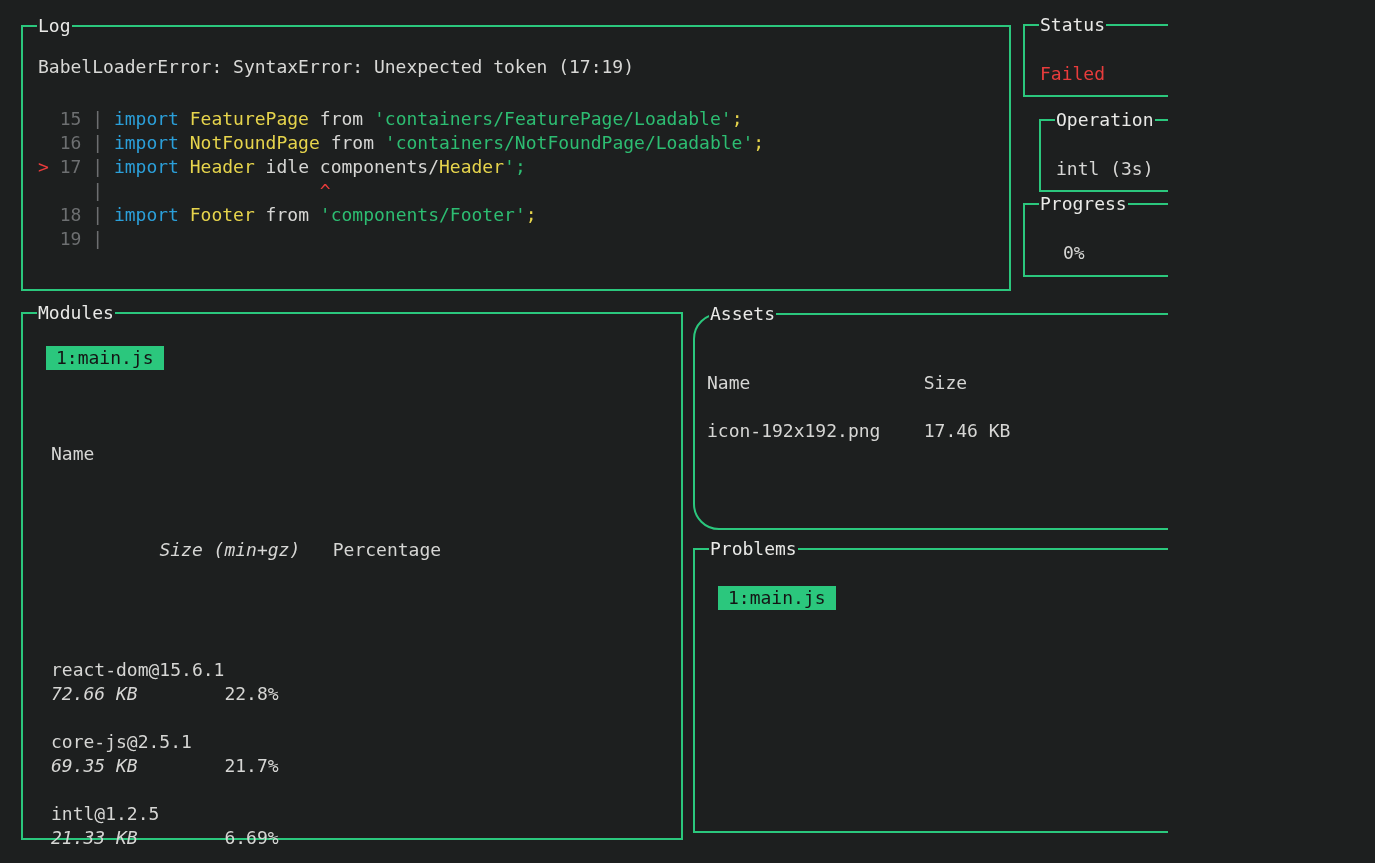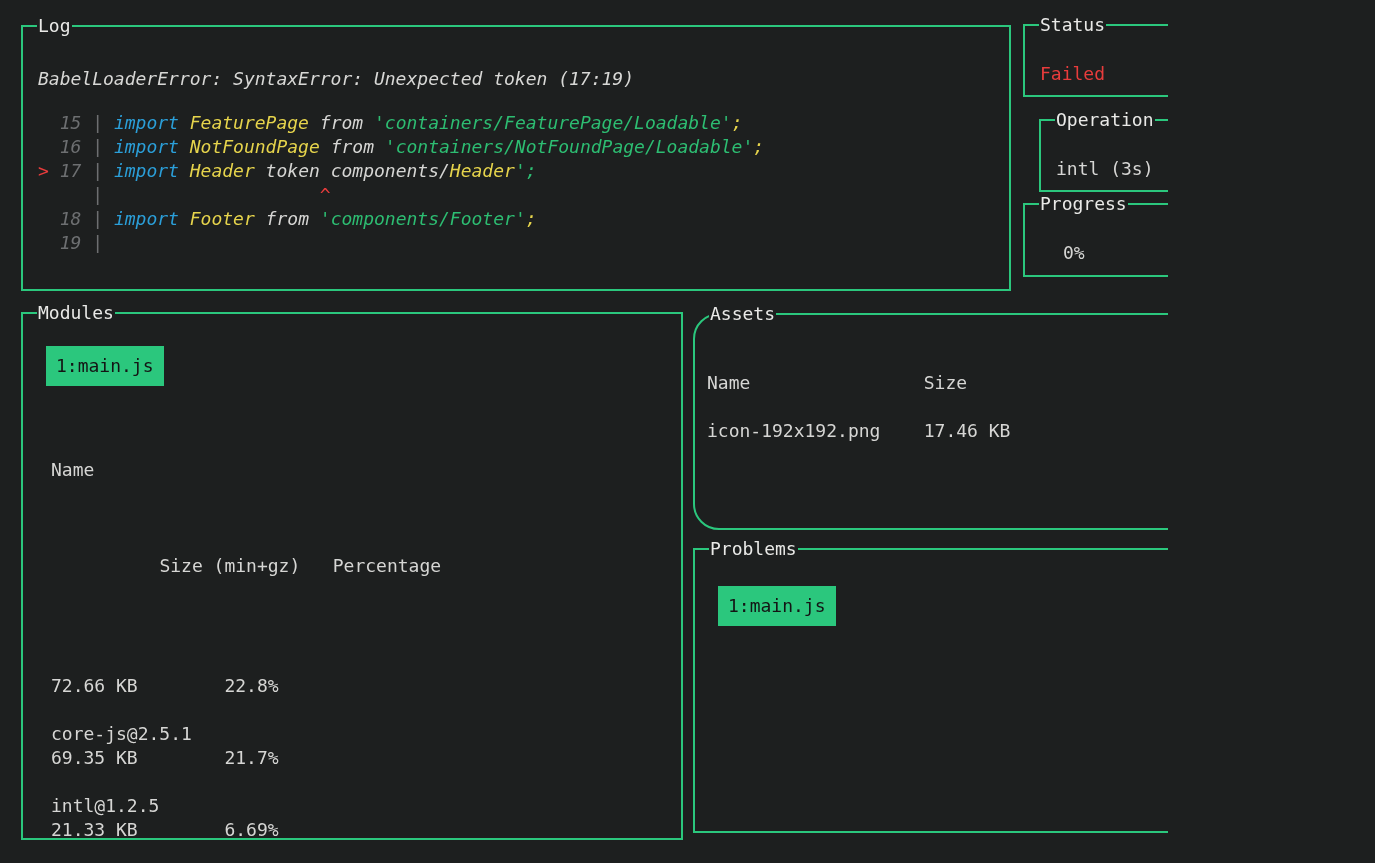--- a/index.html
+++ b/index.html
@@ -15,65 +15,65 @@
   }
   
   .p-log{left:21px;top:25px;width:990px;height:266px;}
   .p-status{left:1023px;top:24px;width:320px;height:73px;}
   .p-operation{left:1039px;top:119px;width:320px;height:73px;}
   .p-progress{left:1023px;top:203px;width:320px;height:74px;padding-left:23px;}
   .p-modules{left:21px;top:312px;width:662px;height:528px;}
   .p-assets{left:693px;top:313px;width:660px;height:217px;border-radius:26px;}
   .p-problems{left:693px;top:548px;width:660px;height:285px;}
 
-  .log-content{padding:40px 14px 0 15px;font-style:italic;}
+  .log-content{padding:28px 14px 0 15px;}
   .error-line{color:#d8d8d6;white-space:pre;}
-  .codeframe{margin-top:20px;}
+  .codeframe{margin-top:28px;}
   .code-row{white-space:pre;}
   .code-row span{white-space:pre;}
   .marker{color:#e83c3c;}
   .lineno{color:#6d6f71;}
   .tk-white{color:#d6d6d4;}
   .tk-blue{color:#2b9fd9;}
   .tk-yellow{color:#e6d44c;}
   .tk-green{color:#2dbd72;}
   .tk-red{color:#e83c3c;}
 
   .value-content{padding:36px 0 0 15px;white-space:pre;}
   .v-red{color:#e83c3c;}
   .v-white{color:#d6d6d4;}
 
   .box-content{padding:32px 10px 0 28px;}
   .badge{
     display:inline-block;background:#2bc77d;color:#141414;
-    padding:8px 10px;margin-left:-5px;white-space:pre;
+    padding:0 10px;margin-left:-5px;white-space:pre;
   }
   .gap{height:24px;}
-  .col-size{display:inline-block;width:16ch;white-space:pre;}
+  .col-size{display:inline-block;width:16ch;white-space:pre;font-style:italic;}
   .col-aname{display:inline-block;width:20ch;white-space:pre;}
   .mod-headers{white-space:pre;}
   .module-row{margin-top:24px;white-space:pre;}
   .assets-content{padding:56px 10px 0 12px;}
   .asset-row{margin-top:24px;white-space:pre;}
   .problems-content{padding:36px 10px 0 28px;}
   .problems-msg{margin-top:24px;color:#2bc77d;white-space:pre;}
 </style>
 </head>
 <body>
 
 <div class="screen">
 
   <div class="panel p-log">
     <span class="panel-title">Log</span>
     <div class="log-content">
       <div class="error-line">BabelLoaderError: SyntaxError: Unexpected token (17:19)</div>
       <div class="codeframe">
           <div class="code-row"><span class="marker">  </span><span class="lineno">15 | </span><span class="tk-blue">import</span><span class="tk-white"> </span><span class="tk-yellow">FeaturePage</span><span class="tk-white"> from </span><span class="tk-green">'containers/FeaturePage/Loadable'</span><span class="tk-yellow">;</span></div>
           <div class="code-row"><span class="marker">  </span><span class="lineno">16 | </span><span class="tk-blue">import</span><span class="tk-white"> </span><span class="tk-yellow">NotFoundPage</span><span class="tk-white"> from </span><span class="tk-green">'containers/NotFoundPage/Loadable'</span><span class="tk-yellow">;</span></div>
-          <div class="code-row"><span class="marker">&gt; </span><span class="lineno">17 | </span><span class="tk-blue">import</span><span class="tk-white"> </span><span class="tk-yellow">Header</span><span class="tk-white"> token components/</span><span class="tk-yellow">Header</span><span class="tk-green">';</span></div>
+          <div class="code-row"><span class="marker">&gt; </span><span class="lineno">17 | </span><span class="tk-blue">import</span><span class="tk-white"> </span><span class="tk-yellow">Header</span><span class="tk-white"> idle components/</span><span class="tk-yellow">Header</span><span class="tk-green">';</span></div>
           <div class="code-row"><span class="marker">  </span><span class="lineno">   | </span><span class="tk-red">                   ^</span></div>
           <div class="code-row"><span class="marker">  </span><span class="lineno">18 | </span><span class="tk-blue">import</span><span class="tk-white"> </span><span class="tk-yellow">Footer</span><span class="tk-white"> from </span><span class="tk-green">'components/Footer'</span><span class="tk-yellow">;</span></div>
           <div class="code-row"><span class="marker">  </span><span class="lineno">19 | </span></div>
         </div>
     </div>
   </div>
 
   <div class="panel p-status">
     <span class="panel-title">Status</span>
     <div class="value-content v-red">Failed</div>
@@ -94,21 +94,21 @@
     <div class="box-content">
       <span class="badge">1:main.js</span>
       <div class="gap"></div>
       <div class="mod-headers">
         <div>Name</div>
         <div>
           <span class="col-size">Size (min+gz)</span><span>Percentage</span>
         </div>
       </div>
       <div>
-          <div class="module-row"><div><span class="col-size">72.66 KB</span><span>22.8%</span></div></div>
+          <div class="module-row"><div>react-dom@15.6.1</div><div><span class="col-size">72.66 KB</span><span>22.8%</span></div></div>
           <div class="module-row"><div>core-js@2.5.1</div><div><span class="col-size">69.35 KB</span><span>21.7%</span></div></div>
           <div class="module-row"><div>intl@1.2.5</div><div><span class="col-size">21.33 KB</span><span>6.69%</span></div></div>
         </div>
     </div>
   </div>
 
   <div class="panel p-assets">
     <span class="panel-title">Assets</span>
     <div class="assets-content">
       <div>

